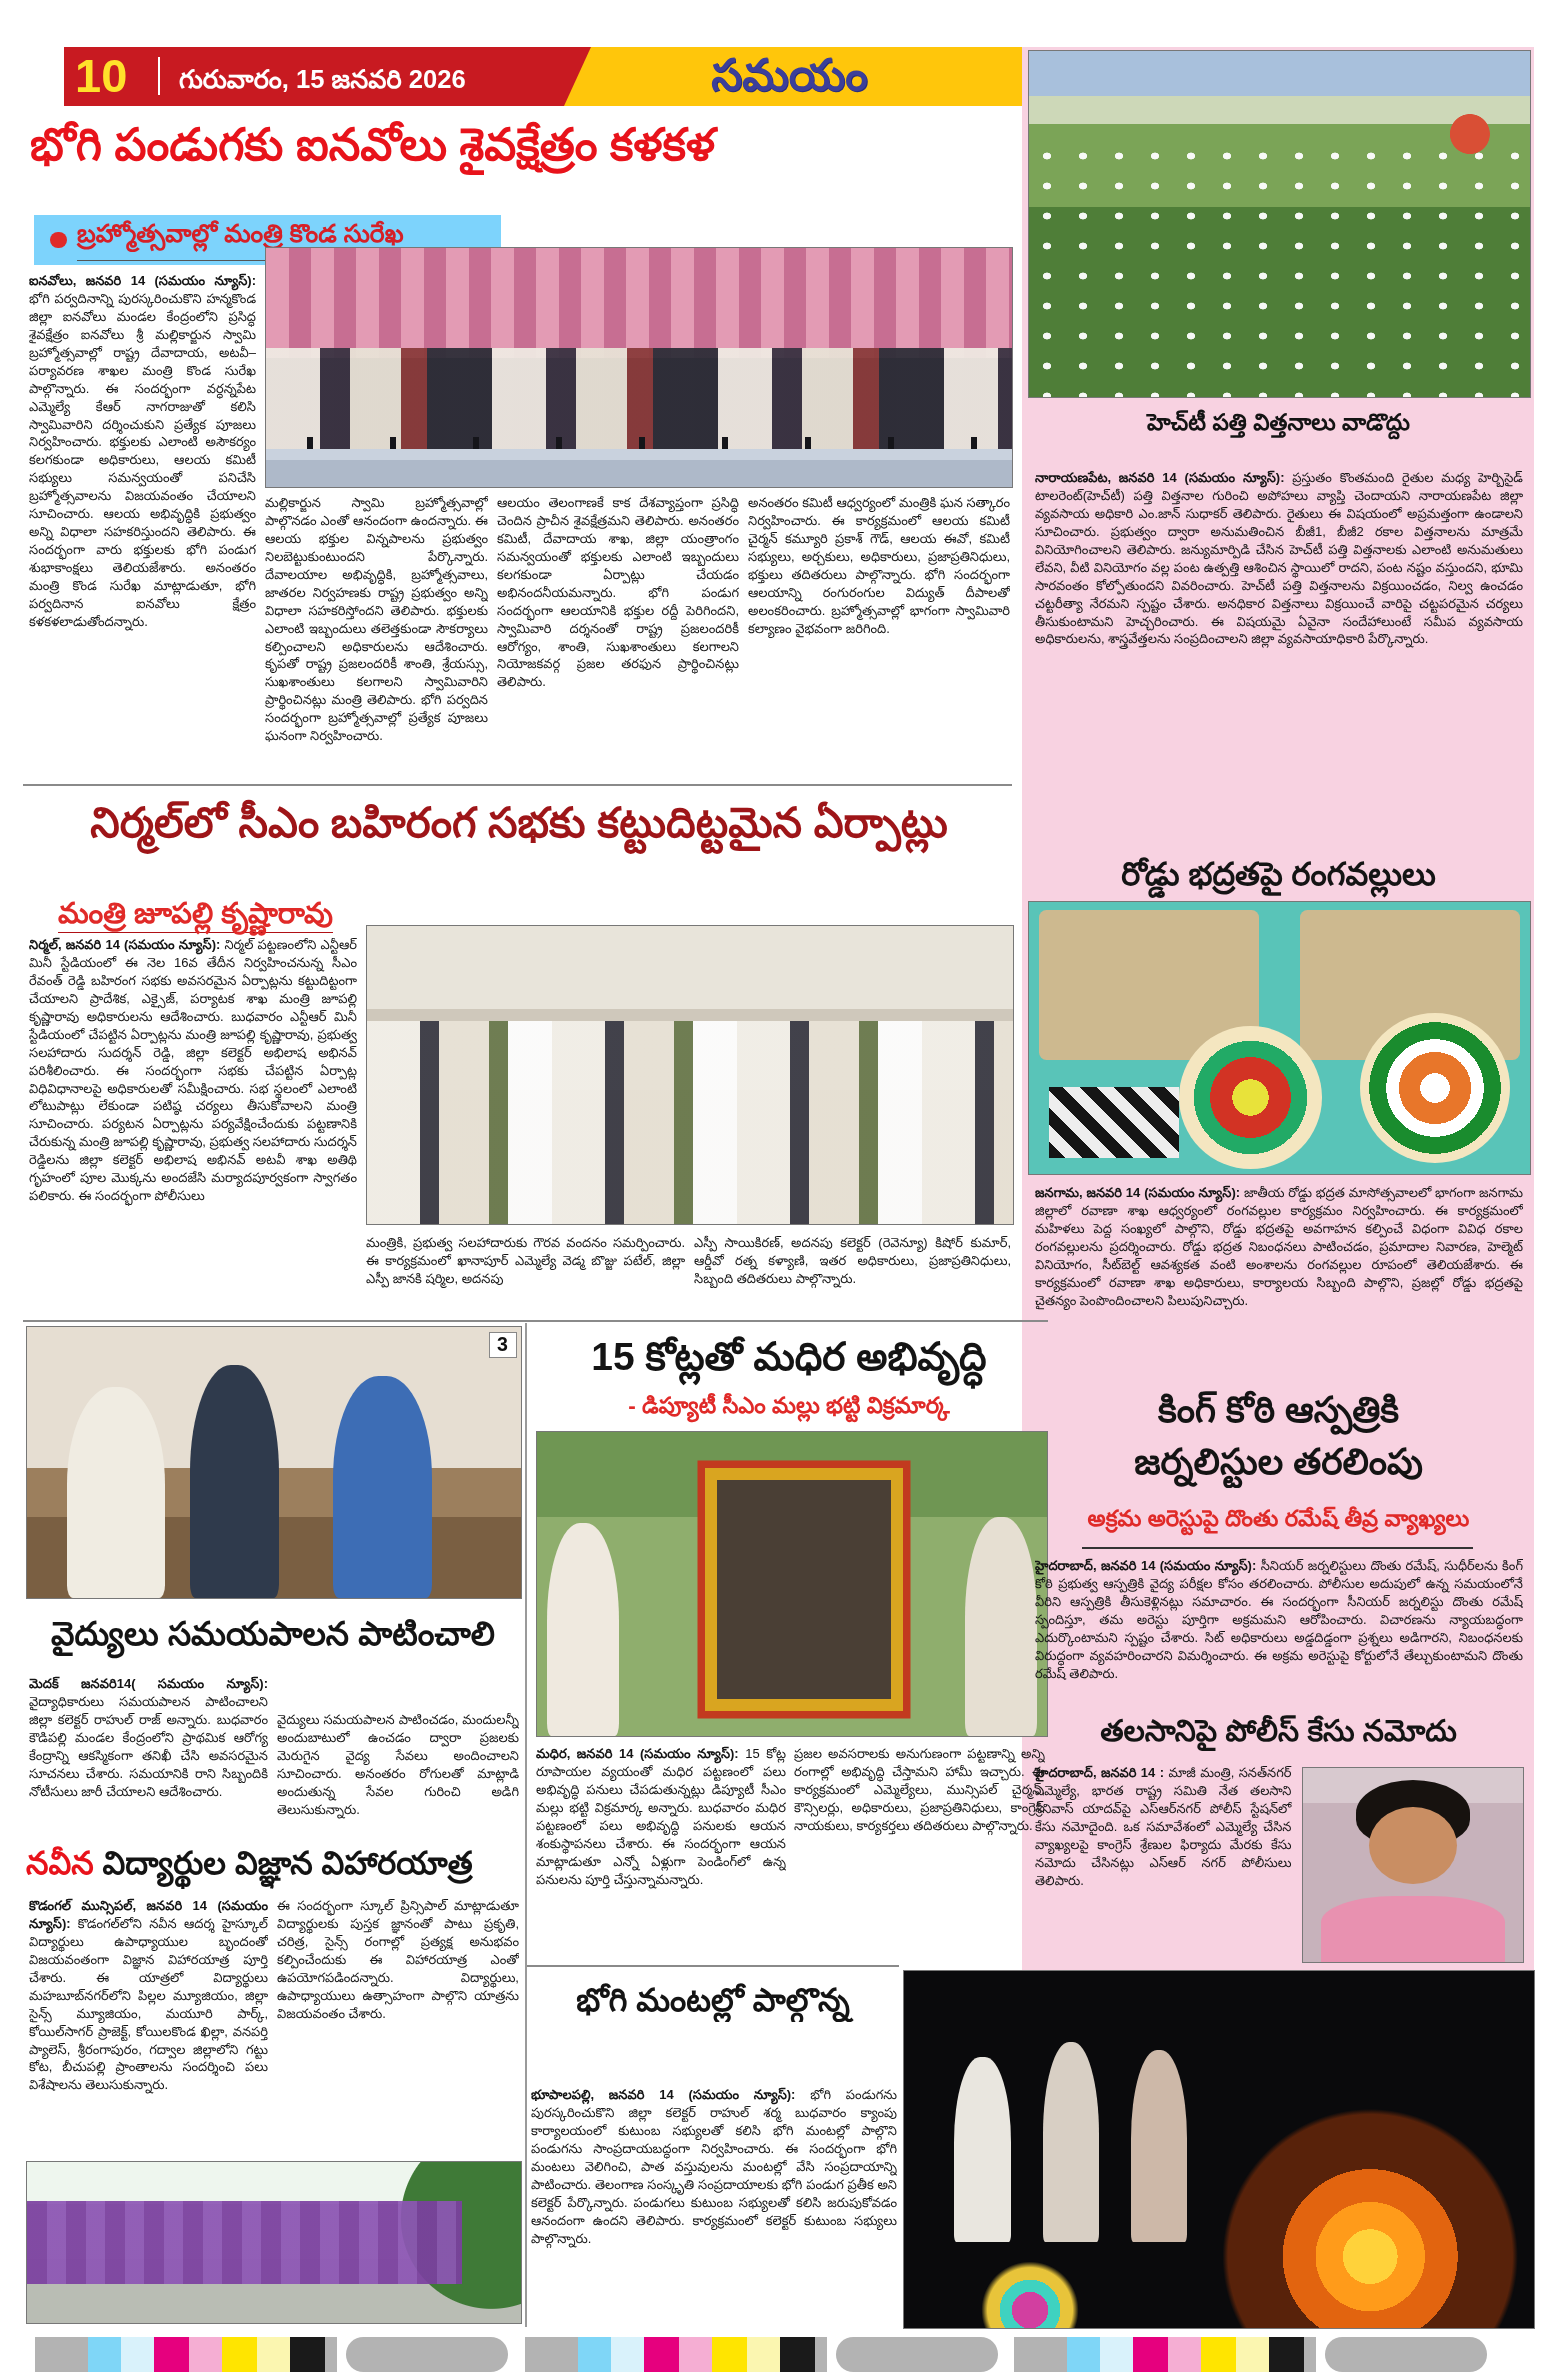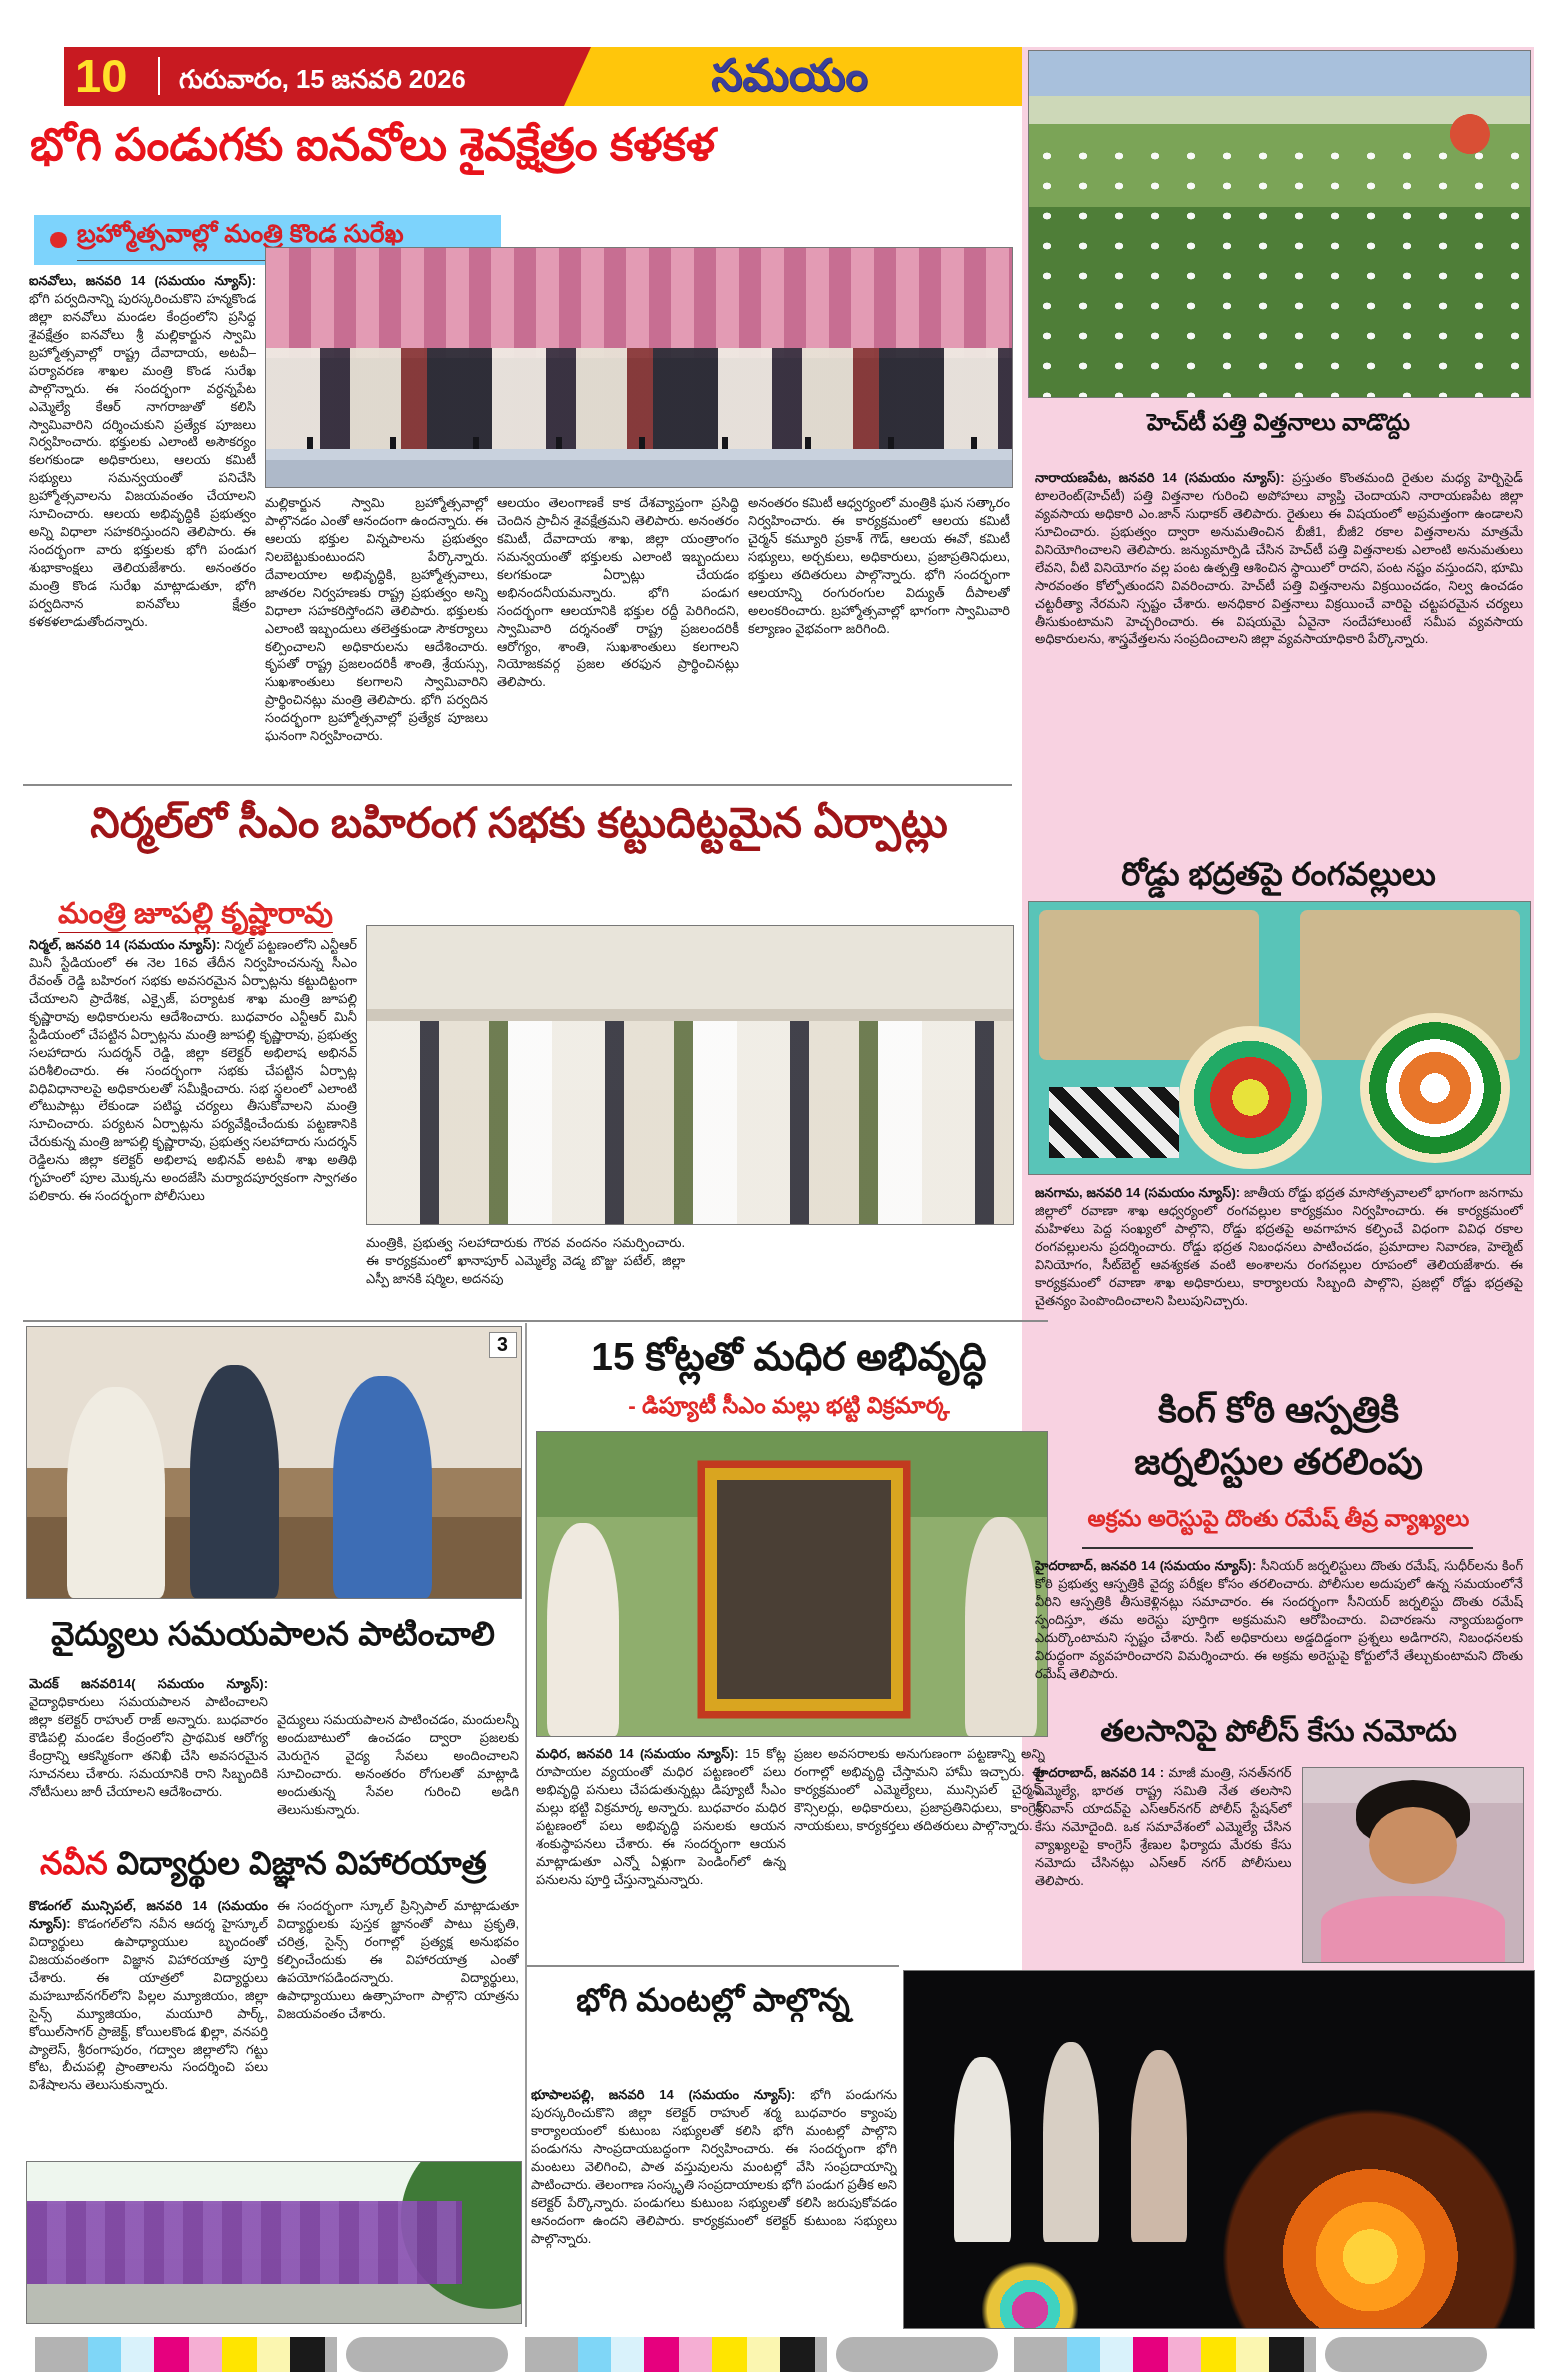--- a/index.html
+++ b/index.html
@@ -136,37 +136,38 @@
   <div class="abs sub-red" style="left:30px;top:897px;width:331px;font-size:29px;">
     <span class="underline-span">మంత్రి జూపల్లి కృష్ణారావు</span>
   </div>
   <p class="bt abs" style="left:29px;top:936px;width:328px;height:376px;">
     <b class="dl">నిర్మల్, జనవరి 14 (సమయం న్యూస్): </b><span>నిర్మల్ పట్టణంలోని ఎన్టీఆర్ మినీ స్టేడియంలో ఈ నెల 16వ తేదీన నిర్వహించనున్న సీఎం రేవంత్ రెడ్డి బహిరంగ సభకు అవసరమైన ఏర్పాట్లను కట్టుదిట్టంగా చేయాలని ప్రాదేశిక, ఎక్సైజ్, పర్యాటక శాఖ మంత్రి జూపల్లి కృష్ణారావు అధికారులను ఆదేశించారు. బుధవారం ఎన్టీఆర్ మినీ స్టేడియంలో చేపట్టిన ఏర్పాట్లను మంత్రి జూపల్లి కృష్ణారావు, ప్రభుత్వ సలహాదారు సుదర్శన్ రెడ్డి, జిల్లా కలెక్టర్ అభిలాష అభినవ్ పరిశీలించారు. ఈ సందర్భంగా సభకు చేపట్టిన ఏర్పాట్ల విధివిధానాలపై అధికారులతో సమీక్షించారు. సభ స్థలంలో ఎలాంటి లోటుపాట్లు లేకుండా పటిష్ఠ చర్యలు తీసుకోవాలని మంత్రి సూచించారు. పర్యటన ఏర్పాట్లను పర్యవేక్షించేందుకు పట్టణానికి చేరుకున్న మంత్రి జూపల్లి కృష్ణారావు, ప్రభుత్వ సలహాదారు సుదర్శన్ రెడ్డిలను జిల్లా కలెక్టర్ అభిలాష అభినవ్ అటవీ శాఖ అతిథి గృహంలో పూల మొక్కను అందజేసి మర్యాదపూర్వకంగా స్వాగతం పలికారు. ఈ సందర్భంగా పోలీసులు</span>
   </p>
   <div class="photo" id="photo-nirmal" style="left:366px;top:925px;width:646px;height:298px;">
     <div class="nirmal-people"></div>
   </div>
   <p class="bt abs" style="left:366px;top:1234px;width:319px;height:81px;">మంత్రికి, ప్రభుత్వ సలహాదారుకు గౌరవ వందనం సమర్పించారు. ఈ కార్యక్రమంలో ఖానాపూర్ ఎమ్మెల్యే వెడ్మ బొజ్జు పటేల్, జిల్లా ఎస్పీ జానకి షర్మిల, అదనపు</p>
+  <p class="bt abs" style="left:694px;top:1234px;width:317px;height:81px;">ఎస్పీ సాయికిరణ్, అదనపు కలెక్టర్ (రెవెన్యూ) కిషోర్ కుమార్, ఆర్డీవో రత్న కళ్యాణి, ఇతర అధికారులు, ప్రజాప్రతినిధులు, సిబ్బంది తదితరులు పాల్గొన్నారు.</p>
 
   <div class="abs rule-h" style="left:22.6px;top:1320px;width:1025px;height:1.5px;"></div>
   <div class="abs rule-v" style="left:525px;top:1323px;width:1.5px;height:1004px;"></div>
 
   <div class="photo" id="photo-doctor" style="left:26px;top:1326px;width:494px;height:271px;">
     <div class="fig" style="left:8%;top:22%;width:20%;height:78%;background:#f0ece2;"></div>
     <div class="fig" style="left:33%;top:14%;width:18%;height:86%;background:#2f3a4c;"></div>
     <div class="fig" style="left:62%;top:18%;width:20%;height:82%;background:#3d6db5;"></div>
     <div class="badge3">3</div>
   </div>
   <div class="abs hl-black" style="left:26px;top:1615px;width:494px;font-size:33px;">వైద్యులు సమయపాలన పాటించాలి</div>
   <p class="bt abs" style="left:29px;top:1675px;width:239px;height:164px;">
     <b class="dl">మెదక్ జనవరి14( సమయం న్యూస్): </b><span>వైద్యాధికారులు సమయపాలన పాటించాలని జిల్లా కలెక్టర్ రాహుల్ రాజ్ అన్నారు. బుధవారం కౌడిపల్లి మండల కేంద్రంలోని ప్రాథమిక ఆరోగ్య కేంద్రాన్ని ఆకస్మికంగా తనిఖీ చేసి అవసరమైన సూచనలు చేశారు. సమయానికి రాని సిబ్బందికి నోటీసులు జారీ చేయాలని ఆదేశించారు.</span>
   </p>
   <p class="bt abs" style="left:277px;top:1675px;width:242px;height:164px;margin-top:36px;">వైద్యులు సమయపాలన పాటించడం, మందులన్నీ అందుబాటులో ఉంచడం ద్వారా ప్రజలకు మెరుగైన వైద్య సేవలు అందించాలని సూచించారు. అనంతరం రోగులతో మాట్లాడి అందుతున్న సేవల గురించి అడిగి తెలుసుకున్నారు.</p>
 
-  <div class="abs" style="left:40px;top:1845px;width:491px;font-size:32px;font-weight:800;white-space:nowrap;overflow:hidden;">
+  <div class="abs" style="left:26px;top:1845px;width:491px;font-size:32px;font-weight:800;white-space:nowrap;overflow:hidden;">
     <span style="color:#e8131b;">నవీన</span><span style="color:#141414;"> విద్యార్థుల విజ్ఞాన విహారయాత్ర</span>
   </div>
   <p class="bt abs" style="left:29px;top:1897px;width:239px;height:257px;">
     <b class="dl">కొడంగల్ మున్సిపల్, జనవరి 14 (సమయం న్యూస్): </b><span>కొడంగల్‌లోని నవీన ఆదర్శ హైస్కూల్ విద్యార్థులు ఉపాధ్యాయుల బృందంతో విజయవంతంగా విజ్ఞాన విహారయాత్ర పూర్తి చేశారు. ఈ యాత్రలో విద్యార్థులు మహబూబ్‌నగర్‌లోని పిల్లల మ్యూజియం, జిల్లా సైన్స్ మ్యూజియం, మయూరి పార్క్, కోయిల్‌సాగర్ ప్రాజెక్ట్, కోయిలకొండ ఖిల్లా, వనపర్తి ప్యాలెస్, శ్రీరంగాపురం, గద్వాల జిల్లాలోని గట్టు కోట, బీచుపల్లి ప్రాంతాలను సందర్శించి పలు విశేషాలను తెలుసుకున్నారు.</span>
   </p>
   <p class="bt abs" style="left:277px;top:1897px;width:242px;height:257px;">ఈ సందర్భంగా స్కూల్ ప్రిన్సిపాల్ మాట్లాడుతూ విద్యార్థులకు పుస్తక జ్ఞానంతో పాటు ప్రకృతి, చరిత్ర, సైన్స్ రంగాల్లో ప్రత్యక్ష అనుభవం కల్పించేందుకు ఈ విహారయాత్ర ఎంతో ఉపయోగపడిందన్నారు. విద్యార్థులు, ఉపాధ్యాయులు ఉత్సాహంగా పాల్గొని యాత్రను విజయవంతం చేశారు.</p>
   <div class="photo" id="photo-students" style="left:26px;top:2161px;width:494px;height:161px;">
     <div class="students-crowd"></div>
   </div>
 

